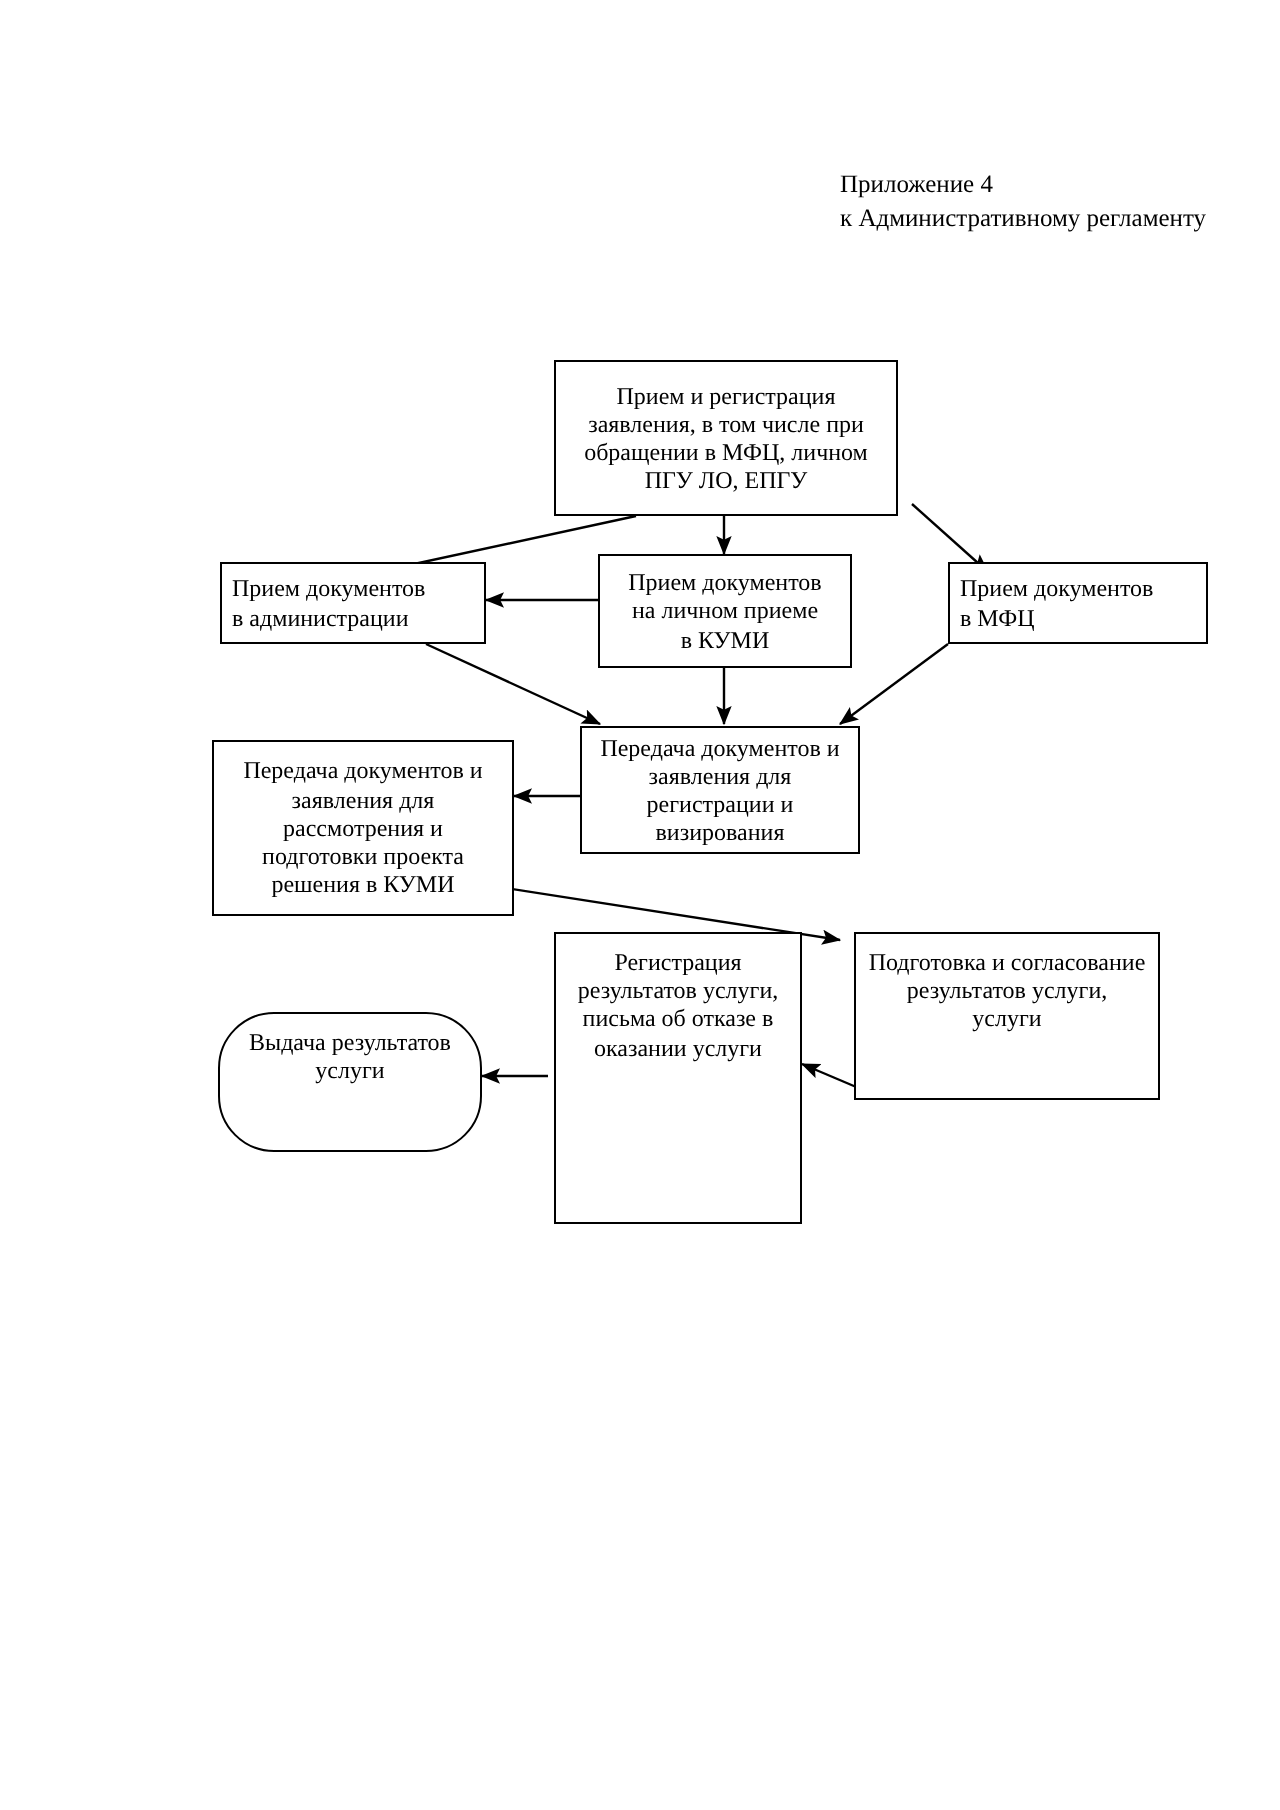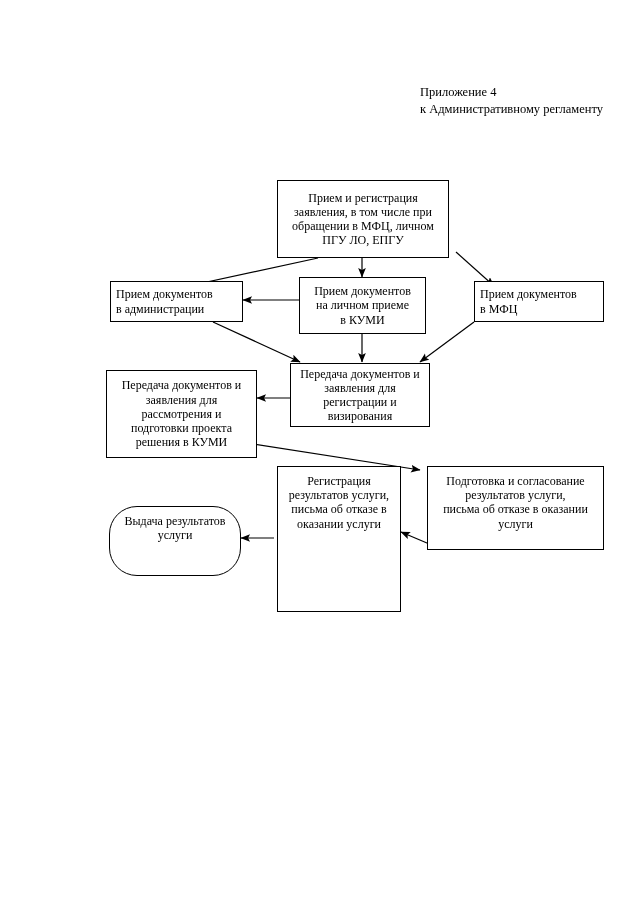--- a/index.html
+++ b/index.html
@@ -105,24 +105,23 @@
     <span class="ln">решения в КУМИ</span>
   </div>
 
   <div class="node center toptext" style="left:277px;top:466px;width:124px;height:146px;">
     <span class="ln">Регистрация</span>
     <span class="ln">результатов услуги,</span>
     <span class="ln">письма об отказе в</span>
     <span class="ln">оказании услуги</span>
   </div>
 
-  <div class="node center toptext" style="left:427px;top:466px;width:177px;height:84px;">
+  <div class="node center toptext" style="left:427px;top:466px;width:153px;height:84px;">
     <span class="ln">Подготовка и согласование</span>
     <span class="ln">результатов услуги,</span>
-    <span class="ln">письма об отказе в оказании</span>
     <span class="ln">услуги</span>
   </div>
 
   <div class="node center toptext" style="left:109px;top:506px;width:132px;height:70px;border-radius:28px;">
     <span class="ln">Выдача результатов</span>
     <span class="ln">услуги</span>
   </div>
 
 </div>
 

